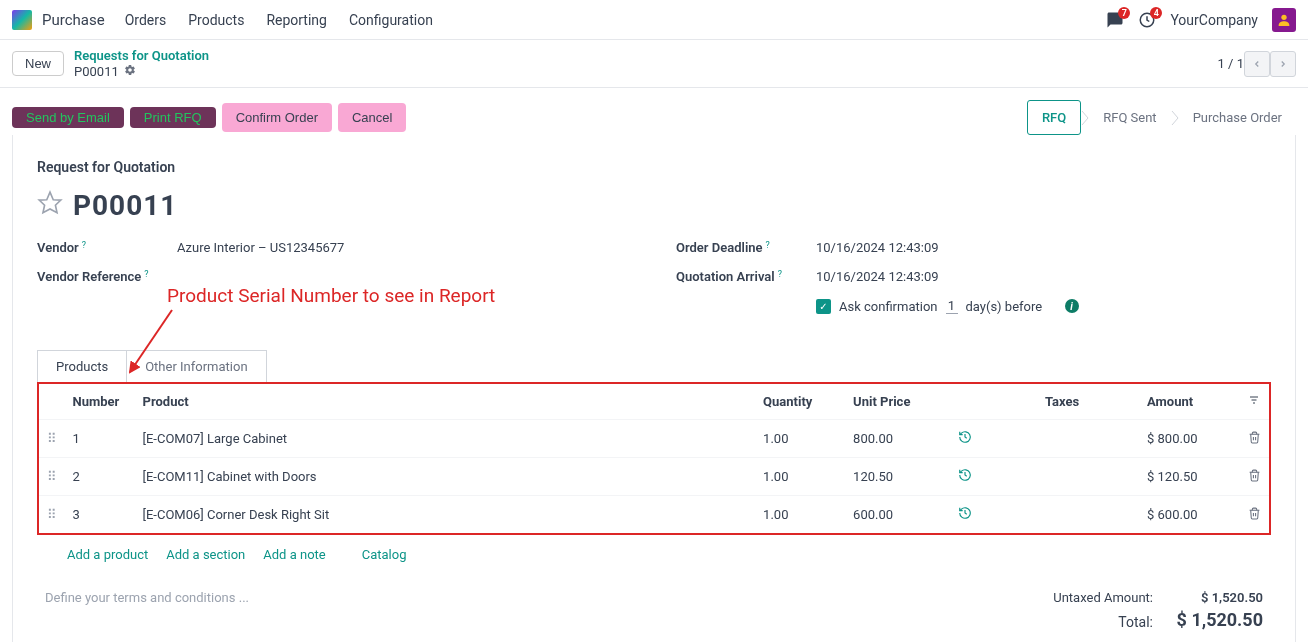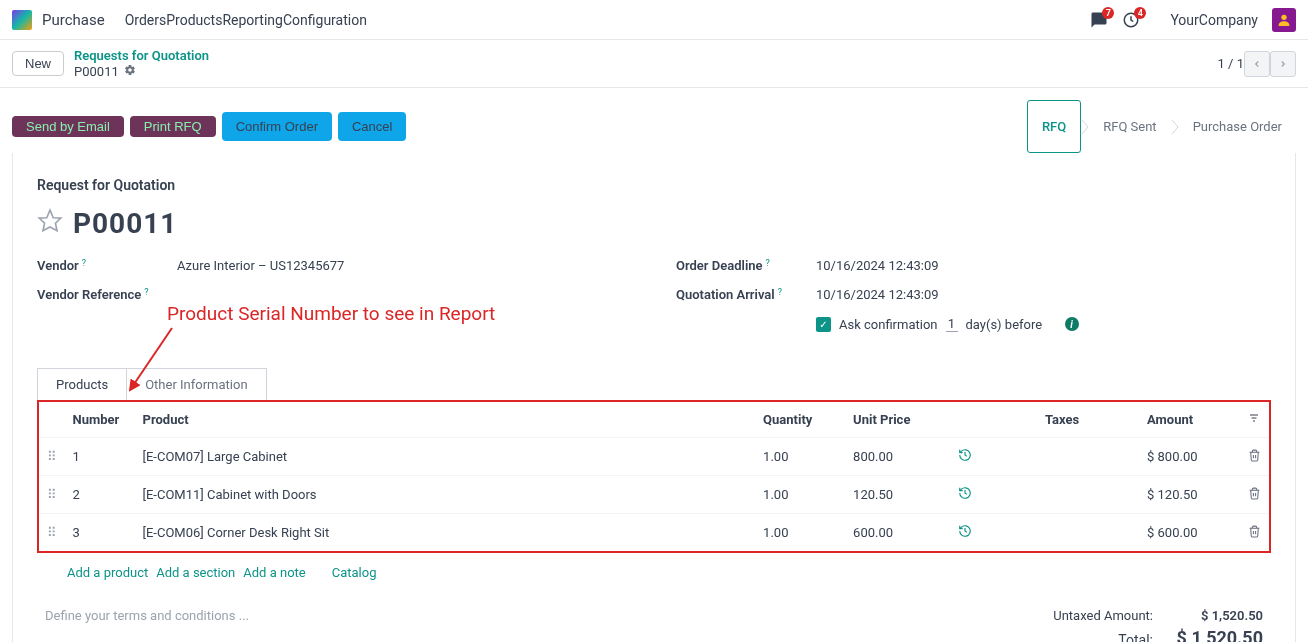--- a/index.html
+++ b/index.html
@@ -1,43 +1,43 @@
 <!DOCTYPE html>
 <html><head>
 <meta charset="utf-8">
 <style>
   * { box-sizing: border-box; margin: 0; padding: 0; }
   body { font-family: -apple-system, BlinkMacSystemFont, "Segoe UI", Roboto, sans-serif; font-size: 13px; color: #374151; background: #fff; }
   
   .topbar { display: flex; align-items: center; height: 40px; padding: 0 12px; border-bottom: 1px solid #e5e7eb; }
   .logo { width: 20px; height: 20px; background: linear-gradient(135deg, #7c3aed 0%, #14b8a6 50%, #f59e0b 100%); border-radius: 2px; margin-right: 10px; }
   .app-name { font-size: 15px; color: #374151; margin-right: 20px; }
-  .topbar-menu { display: flex; }
+  .topbar-menu { display: flex; gap: 22px; }
   .topbar-menu a { color: #374151; text-decoration: none; font-size: 14px; cursor: pointer; }
   .topbar-right { margin-left: auto; display: flex; align-items: center; gap: 14px; }
   .icon-badge { position: relative; display: inline-flex; cursor: pointer; }
   .badge { position: absolute; top: -4px; right: -6px; background: #dc2626; color: #fff; font-size: 9px; border-radius: 8px; min-width: 12px; height: 12px; display: flex; align-items: center; justify-content: center; padding: 0 3px; font-weight: 600; }
-  .company { font-size: 14px; margin-left: 16px; }
+  .company { font-size: 14px; }
   .avatar { width: 24px; height: 24px; border-radius: 3px; background: #86198f; display: flex; align-items: center; justify-content: center; }
 
   .subbar { display: flex; align-items: center; padding: 8px 12px; border-bottom: 1px solid #e5e7eb; }
   .new-btn { border: 1px solid #ccc; background: #fff; padding: 4px 12px; border-radius: 4px; font-size: 13px; cursor: pointer; color: #374151; margin-right: 10px; }
   .breadcrumb-col { display: flex; flex-direction: column; gap: 1px; }
   .breadcrumb-link { color: #0d9488; text-decoration: none; font-weight: 600; font-size: 13px; cursor: pointer; }
   .breadcrumb-current { font-size: 13px; color: #374151; display: flex; align-items: center; gap: 5px; }
   .gear-small { cursor: pointer; color: #6b7280; }
   .pager { margin-left: auto; display: flex; align-items: center; }
   .pager-btn { width: 26px; height: 26px; border: 1px solid #d1d5db; background: #f3f4f6; border-radius: 3px; display: flex; align-items: center; justify-content: center; cursor: pointer; color: #9ca3af; }
 
   .content { padding: 12px; }
   .actionbar { display: flex; align-items: center; gap: 6px; margin-bottom: 0; }
-  .btn-primary { background: #6d3359; color: #86efac; border: none; padding: 3px 14px; border-radius: 4px; font-size: 13px; cursor: pointer; font-weight: 500; }
-  .btn-secondary { background: #0ea5e9; color: #374151; border: none; padding: 7px 14px; border-radius: 4px; font-size: 13px; cursor: pointer; }
+  .btn-primary { background: #6d3359; color: #22c55e; border: none; padding: 3px 14px; border-radius: 4px; font-size: 13px; cursor: pointer; font-weight: 500; }
+  .btn-secondary { background: #f9a8d4; color: #374151; border: none; padding: 7px 14px; border-radius: 4px; font-size: 13px; cursor: pointer; }
   .status-pills { margin-left: auto; display: flex; align-items: center; font-size: 13px; }
-  .pill { padding: 18px 14px; color: #6b7280; position: relative; cursor: pointer; }
+  .pill { padding: 9px 14px; color: #6b7280; position: relative; cursor: pointer; }
   .pill.active { border: 1.5px solid #0d9488; color: #0d9488; border-radius: 3px; font-weight: 500; }
   .pill-sep { color: #d1d5db; display: inline-flex; }
 
   .sheet { border: 1px solid #e5e7eb; border-radius: 4px; padding: 24px; margin-top: 0; border-top: none; border-top-left-radius: 0; border-top-right-radius: 0; }
   .sheet-title-label { font-weight: 600; font-size: 14px; margin-bottom: 14px; }
   .sheet-title-row { display: flex; align-items: center; gap: 10px; margin-bottom: 18px; }
   .star-icon { font-size: 26px; color: #9ca3af; cursor: pointer; }
   .po-number { font-size: 28px; font-weight: 700; letter-spacing: 1px; }
 
   .form-cols { display: flex; gap: 44px; position: relative; }
@@ -63,21 +63,21 @@
   table.lines { width: 100%; border-collapse: collapse; font-size: 13px; }
   table.lines th { text-align: left; padding: 10px 8px; font-weight: 700; font-size: 13px; }
   table.lines th.r, table.lines td.r { }
   table.lines th.c, table.lines td.c { text-align: center; }
   table.lines td { padding: 10px 8px; border-top: 1px solid #f3f4f6; }
   .drag { color: #9ca3af; cursor: grab; width: 24px; text-align: center; }
   .hist-icon { color: #0d9488; cursor: pointer; display: inline-flex; }
   .del-icon { color: #6b7280; cursor: pointer; display: inline-flex; }
   .filter-icon { color: #6b7280; cursor: pointer; display: inline-flex; }
 
-  .line-links { display: flex; gap: 8px; padding: 12px 30px; font-size: 13px; }
+  .line-links { display: flex; gap: 18px; padding: 12px 30px; font-size: 13px; }
   .line-links a { color: #0d9488; text-decoration: none; cursor: pointer; }
 
   .terms-row { display: flex; padding: 16px 8px 0; }
   .terms-input { flex: 1; color: #9ca3af; font-size: 13px; }
   .totals { text-align: right; }
   .totals-row { display: flex; gap: 20px; justify-content: flex-end; margin-bottom: 4px; }
   .totals-lbl { font-size: 13px; }
   .totals-val { font-weight: 600; min-width: 90px; }
   .totals-val.big { font-size: 18px; font-weight: 700; }
   .totals-lbl.big { font-size: 14px; align-self: flex-end; }

